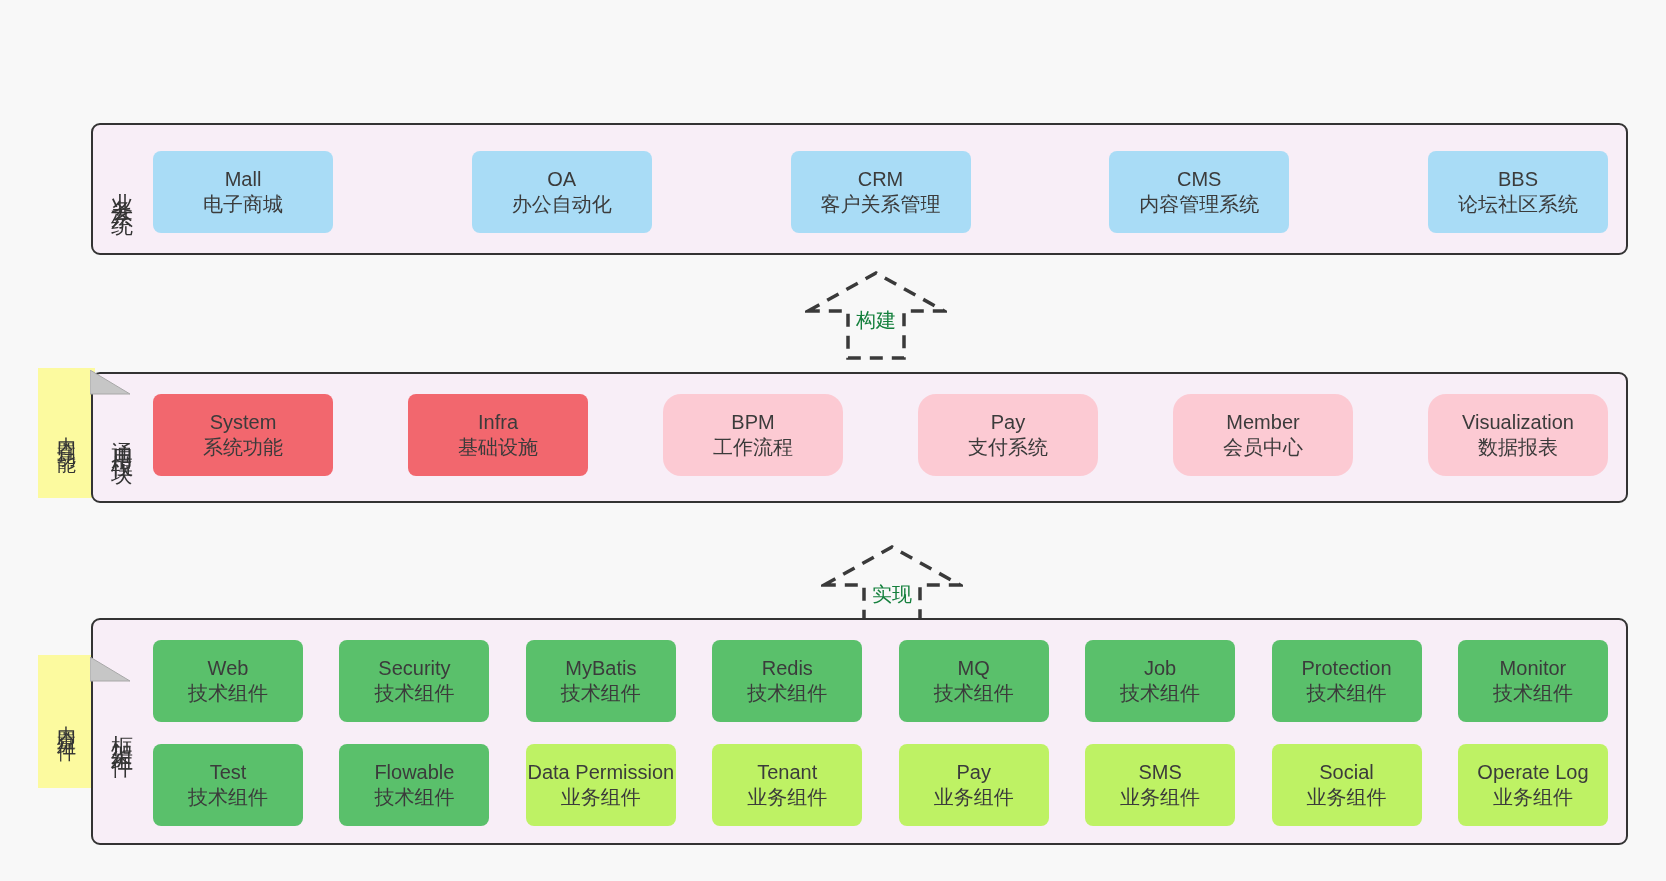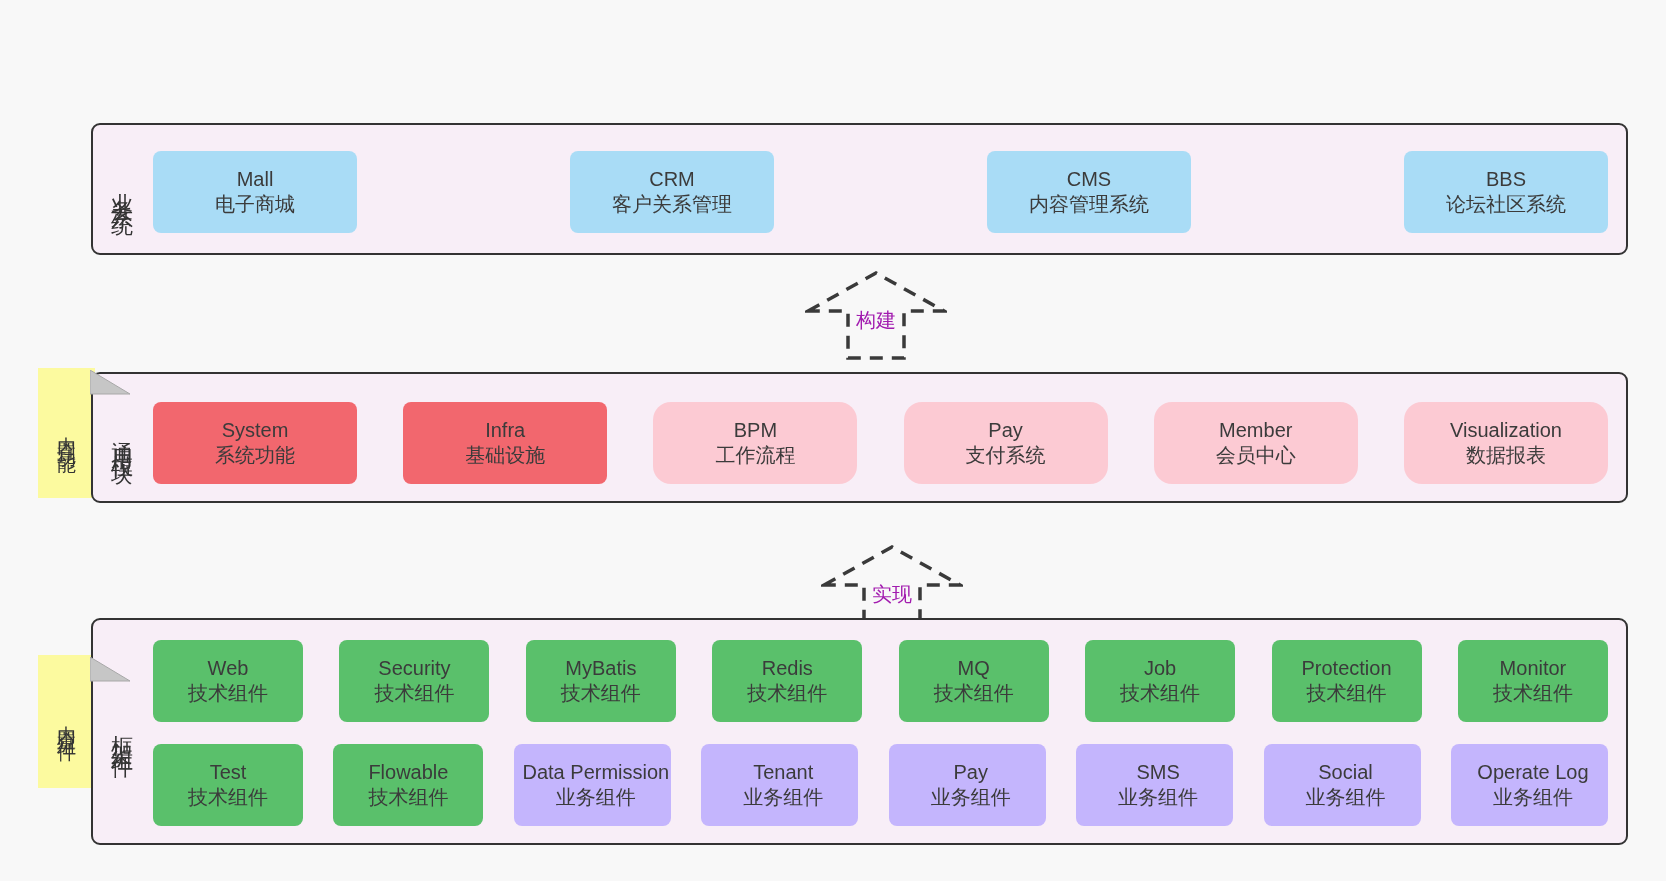--- a/index.html
+++ b/index.html
@@ -34,43 +34,43 @@
     writing-mode:vertical-rl;text-orientation:upright;
     font-size:22px;letter-spacing:7px;color:#333333;
     line-height:1;
   }
   
   .box-row{
     position:absolute;left:60px;right:18px;height:82px;
     display:flex;justify-content:space-between;align-items:center;
   }
   .row-top{top:26px;}
-  .row-mid{top:28px;}
+  .row-mid{top:20px;}
   .row-c1{top:20px;}
   .row-c2{top:124px;}
   .box{
     height:82px;border-radius:8px;
     display:flex;flex-direction:column;align-items:center;justify-content:center;
     text-align:center;font-size:20px;line-height:25px;color:#3b3b3b;
   }
-  .w6{width:204px;}
+  .w6{width:180px;}
   .w8{width:150px;}
   .blue{background:#a9dcf6;}
   .red{background:#f2676e;}
   .pink{background:#fccad3;border-radius:18px;}
   .green{background:#5ac06b;}
-  .lightgreen{background:#c4b5fd;padding-left:7px;}
+  .lightgreen{background:#bef264;}
   
   .arrow{
     position:absolute;width:142px;height:92px;z-index:1;
   }
   .arrow svg{position:absolute;left:0;top:0;}
   .arrow-label{
     position:absolute;left:50%;top:36px;transform:translateX(-50%);
-    background:#f8f8f8;padding:1px 4px;font-size:20px;color:#a21caf;white-space:nowrap;
+    background:#f8f8f8;padding:1px 4px;font-size:20px;color:#15803d;white-space:nowrap;
   }
   .arrow-build{left:805px;top:270px;}
   .arrow-implement{left:821px;top:544px;}
   
   .sticky{
     position:absolute;left:38px;width:57px;
     background:#fcfa9f;
     display:flex;align-items:center;justify-content:center;
     writing-mode:vertical-rl;text-orientation:upright;
     font-size:19px;letter-spacing:6px;color:#333333;
@@ -107,20 +107,24 @@
   </div>
 
   <div class="layer layer-business">
     <div class="side-label">业务系统</div>
     <div class="box-row row-top">
       <div class="box blue w6">
         <div>Mall</div>
         <div>电子商城</div>
       </div>
       <div class="box blue w6">
+        <div>OA</div>
+        <div>办公自动化</div>
+      </div>
+      <div class="box blue w6">
         <div>CRM</div>
         <div>客户关系管理</div>
       </div>
       <div class="box blue w6">
         <div>CMS</div>
         <div>内容管理系统</div>
       </div>
       <div class="box blue w6">
         <div>BBS</div>
         <div>论坛社区系统</div>

